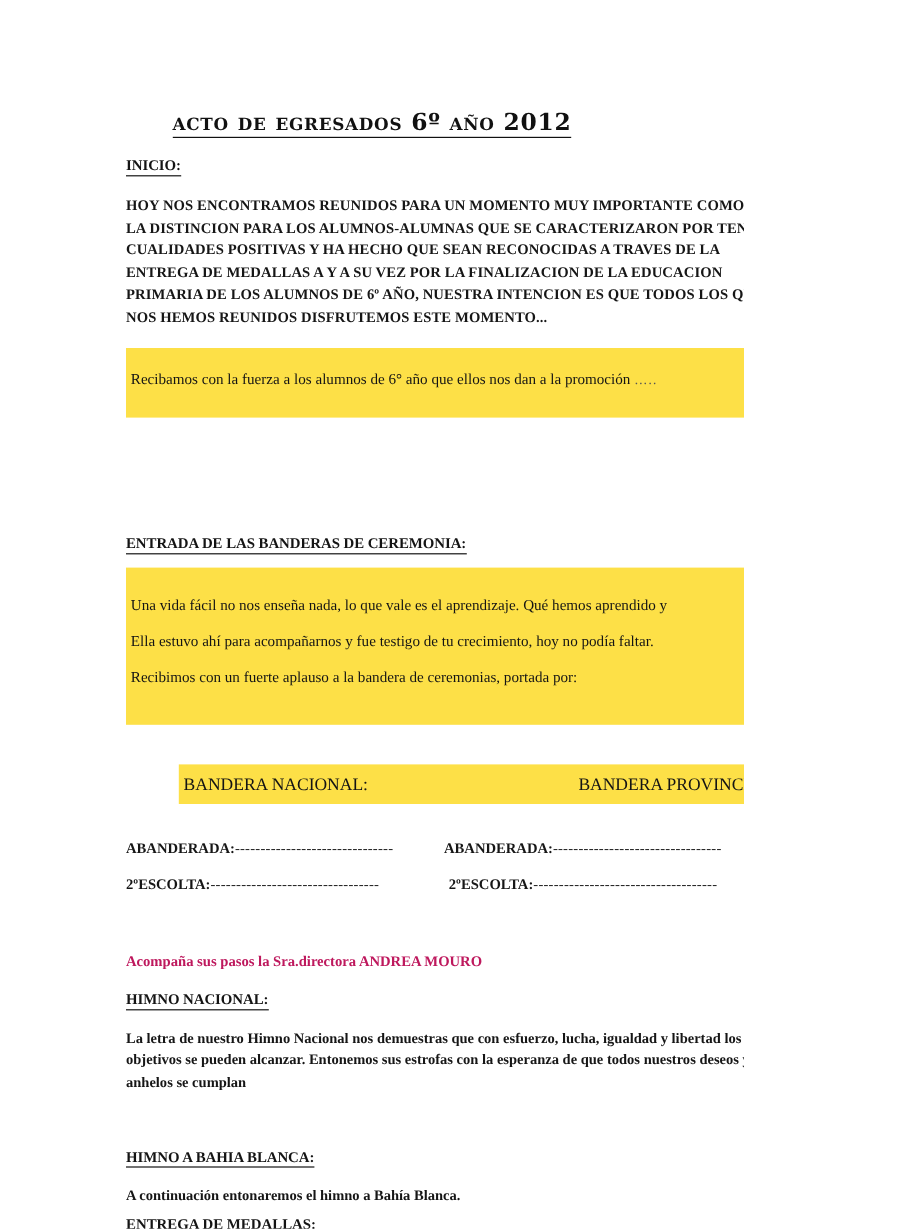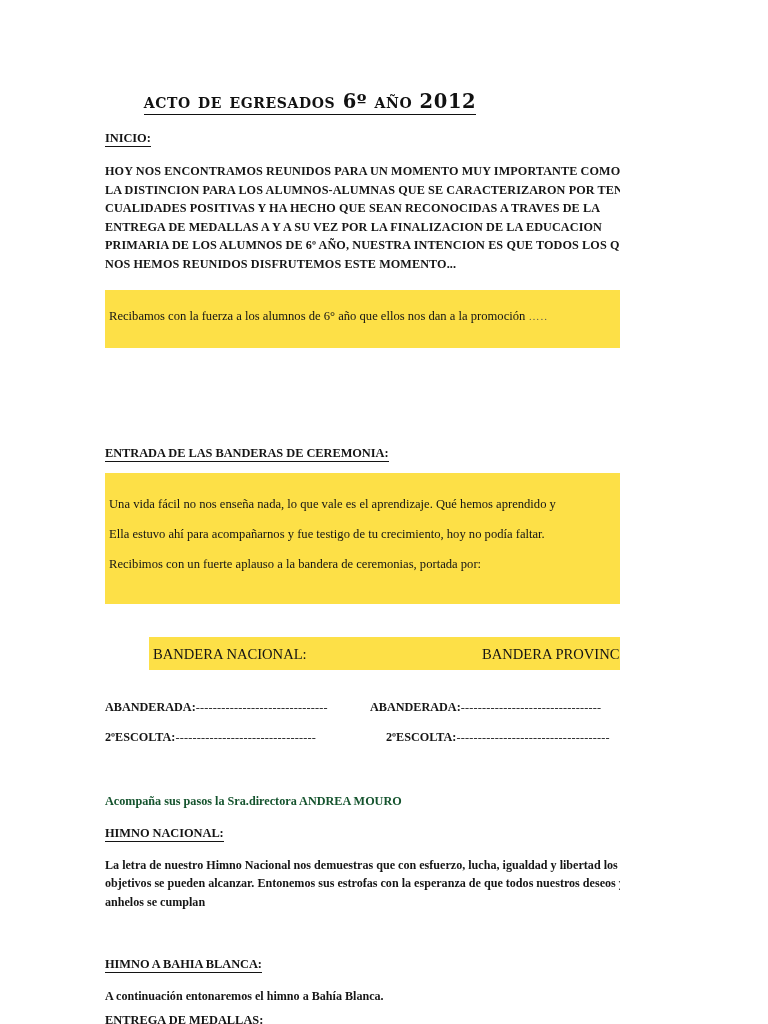--- a/index.html
+++ b/index.html
@@ -166,21 +166,21 @@
     color: #2a2a2a;
   }
 
   .note-line {
     position: absolute;
     left: 105px;
     top: 794px;
     font-family: "Liberation Serif", serif;
     font-weight: bold;
     font-size: 12.2px;
-    color: #14532d;
+    color: #be185d;
     white-space: nowrap;
   }
 
   
   .para-bold {
     position: absolute;
     left: 105px;
     width: 552px;
     font-family: "Liberation Serif", serif;
     font-weight: bold;
@@ -252,21 +252,21 @@
       <span class="cell-right" style="left:253px;margin-left:12px;">
         <span>ABANDERADA:</span><span class="dashline">---------------------------------</span>
       </span>
     </div>
 
 
     <div class="roster-row">
       <span class="cell-left">
         <span>2ºESCOLTA:</span><span class="dashline">---------------------------------</span>
       </span>
-      <span class="cell-right" style="left:269px;margin-left:12px;">
+      <span class="cell-right" style="left:269px;">
         <span>2ºESCOLTA:</span><span class="dashline">------------------------------------</span>
       </span>
     </div>
 
   </div>
 
   <div class="note-line">Acompaña sus pasos la Sra.directora  ANDREA MOURO</div>
 
   <div class="heading" style="top:826px;">
     <span class="u">HIMNO NACIONAL:</span>

